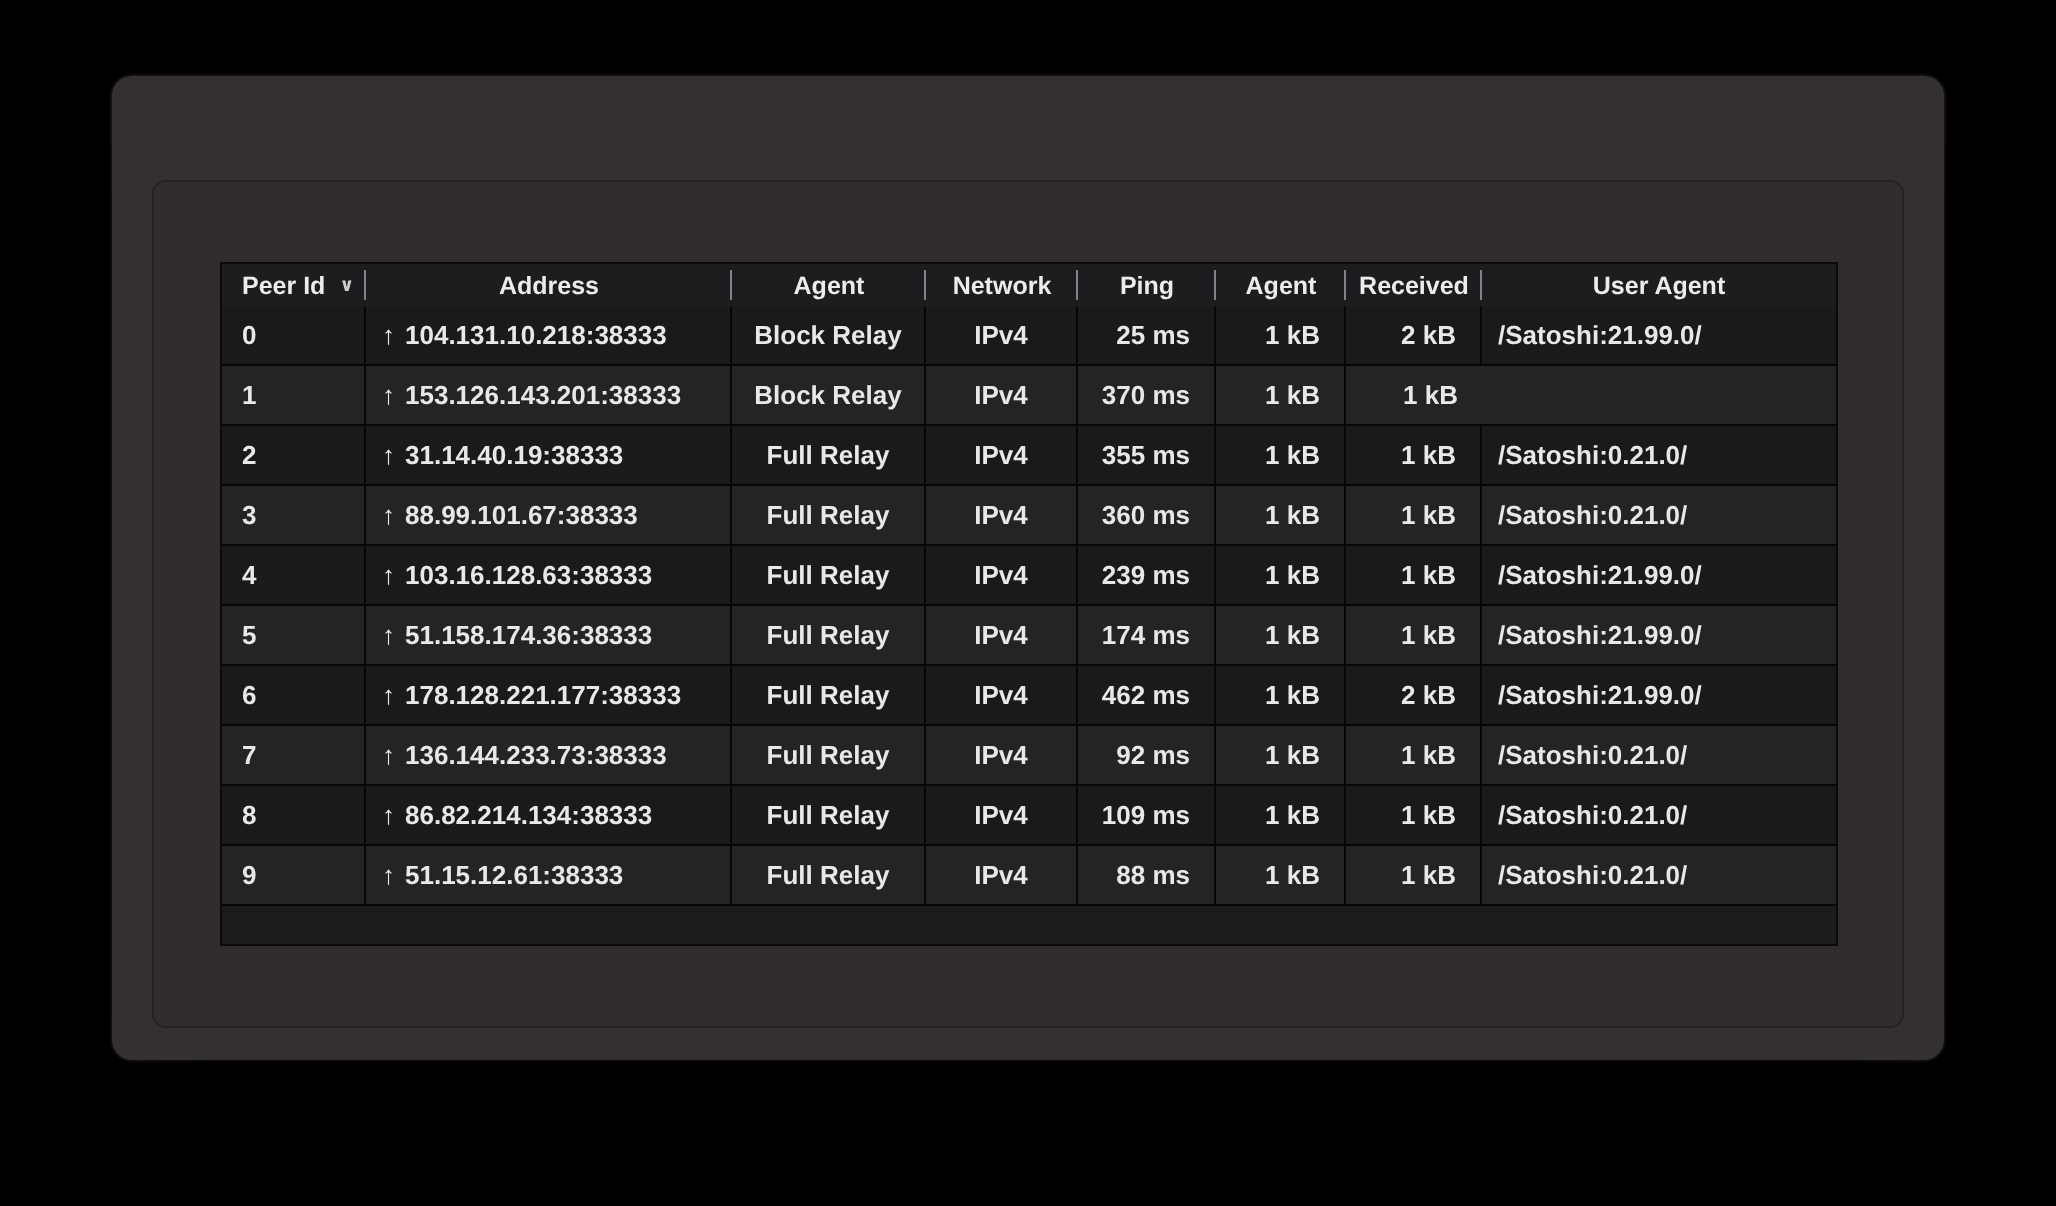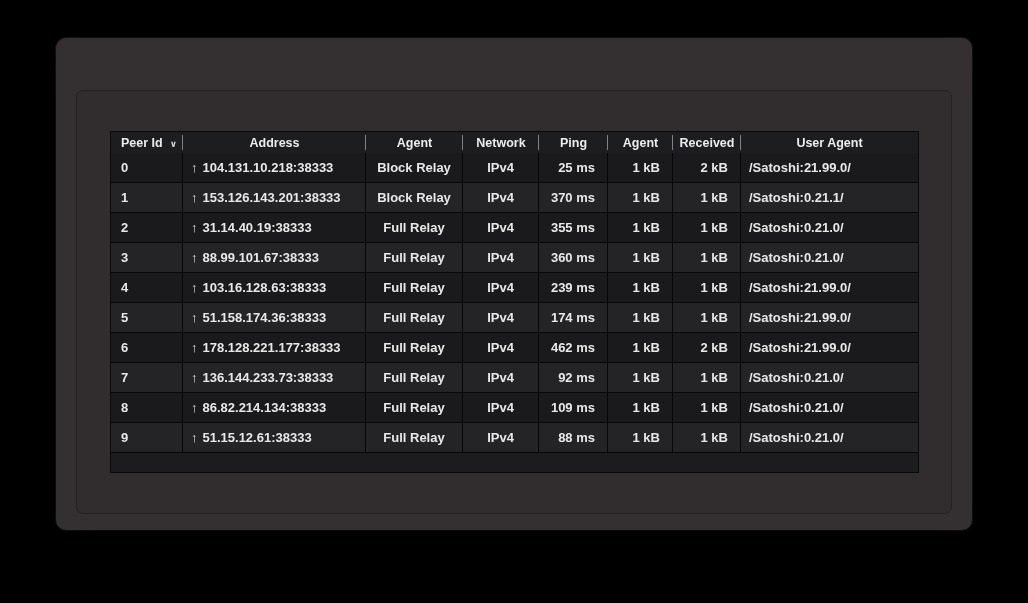--- a/index.html
+++ b/index.html
@@ -146,21 +146,20 @@
     <div class="td c0">1</div>
     <div class="td c1">
       <span class="dir">↑</span>
                 <span>153.126.143.201:38333</span>
     </div>
     <div class="td c2">Block Relay</div>
     <div class="td c3">IPv4</div>
     <div class="td c4">370 ms</div>
     <div class="td c5">1 kB</div>
     <div class="td c6">1 kB</div>
-    <div class="td c7">/Satoshi:0.21.1/</div>
   </div>
 
   <div class="row">
     <div class="td c0">2</div>
     <div class="td c1">
       <span class="dir">↑</span>
                 <span>31.14.40.19:38333</span>
     </div>
     <div class="td c2">Full Relay</div>
     <div class="td c3">IPv4</div>

